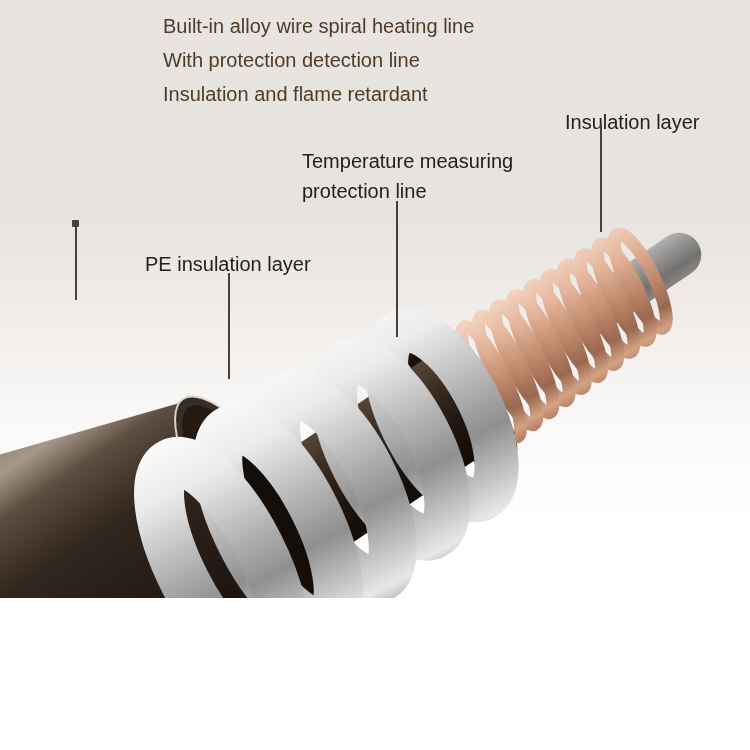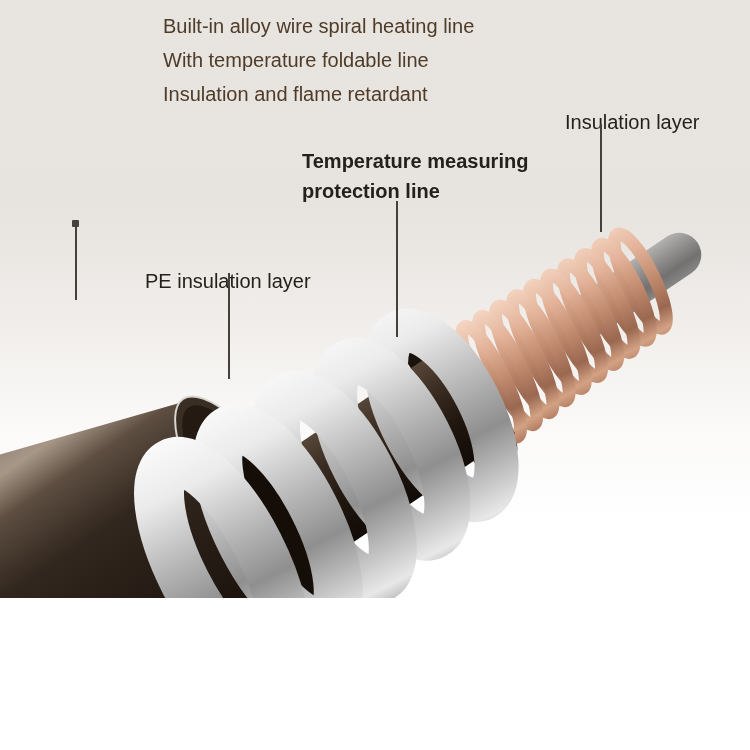--- a/index.html
+++ b/index.html
@@ -6,22 +6,22 @@
   .stage{
     position:relative;width:750px;height:598px;overflow:hidden;
     background:linear-gradient(180deg,#e8e4e0 0%,#e7e3df 35%,#f1eeeb 55%,#fbfaf9 72%,#ffffff 88%,#ffffff 100%);
     font-family:"Liberation Sans",sans-serif;
   }
   .art{position:absolute;left:0;top:0;}
   .heading{position:absolute;left:163px;top:9px;font-size:20px;line-height:34px;color:#4e3b28;}
   .callout{position:absolute;font-size:20px;color:#24201b;white-space:pre-line;line-height:29px;}
   .co-insulation{left:565px;top:108px;}
   .co-pvc{left:8px;top:166px;}
-  .co-temp{left:302px;top:146px;line-height:30px;font-weight:bold;}
-  .co-pe{left:145px;top:267px;text-align:right;}
+  .co-temp{left:302px;top:146px;line-height:30px;}
+  .co-pe{left:145px;top:250px;text-align:right;}
   .leader{position:absolute;width:2px;background:#45403a;}
   .ld-insulation{left:600px;top:124px;height:108px;}
   .ld-pvc{left:75px;top:226px;height:74px;}
   .ld-temp{left:396px;top:201px;height:136px;}
   .ld-pe{left:228px;top:273px;height:106px;}
   .leader-dot{position:absolute;left:72px;top:220px;width:7px;height:7px;background:#45403a;border-radius:1px;}
 </style>
 </head>
 <body>
 
@@ -114,21 +114,21 @@
 
       <g fill="none" stroke="url(#gSilver)">
         <ellipse cx="258" cy="460" rx="40" ry="107" stroke-width="49" transform="rotate(7 258 460)"></ellipse>
         <ellipse cx="190" cy="460" rx="41" ry="112" stroke-width="50" transform="rotate(7 190 460)"></ellipse>
       </g>
     </g>
   </svg>
 
   <div class="heading">
     <div>Built-in alloy wire spiral heating line</div>
-    <div>With temperature foldable line</div>
+    <div>With protection detection line</div>
     <div>Insulation and flame retardant</div>
   </div>
 
   <div class="callout co-insulation">Insulation layer</div>
   <div class="callout co-temp">Temperature measuring
 protection line</div>
   <div class="callout co-pe">PE insulation layer</div>
 
   <div class="leader ld-insulation"></div>
   <div class="leader-dot"></div>

